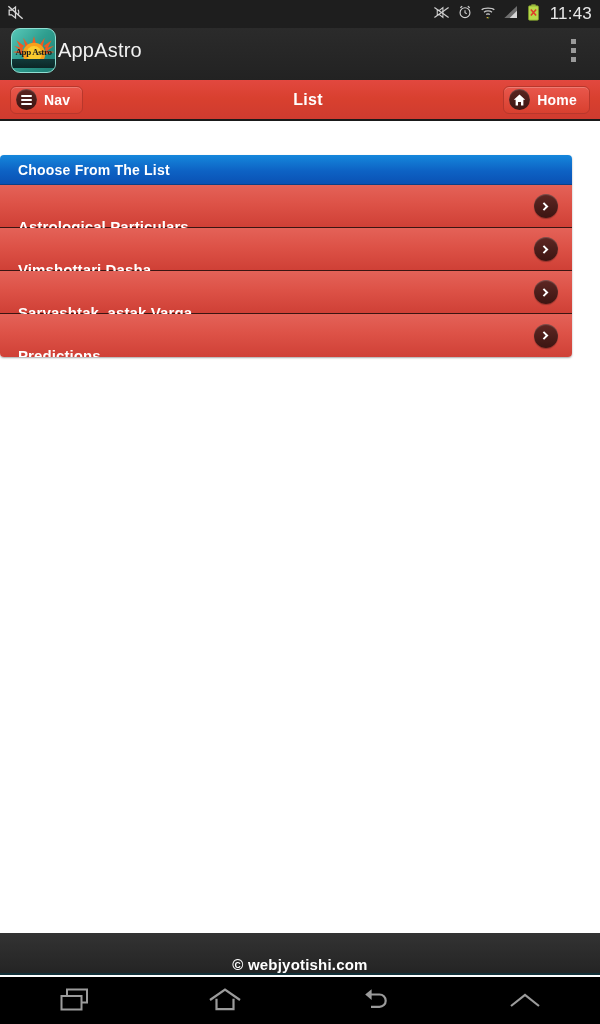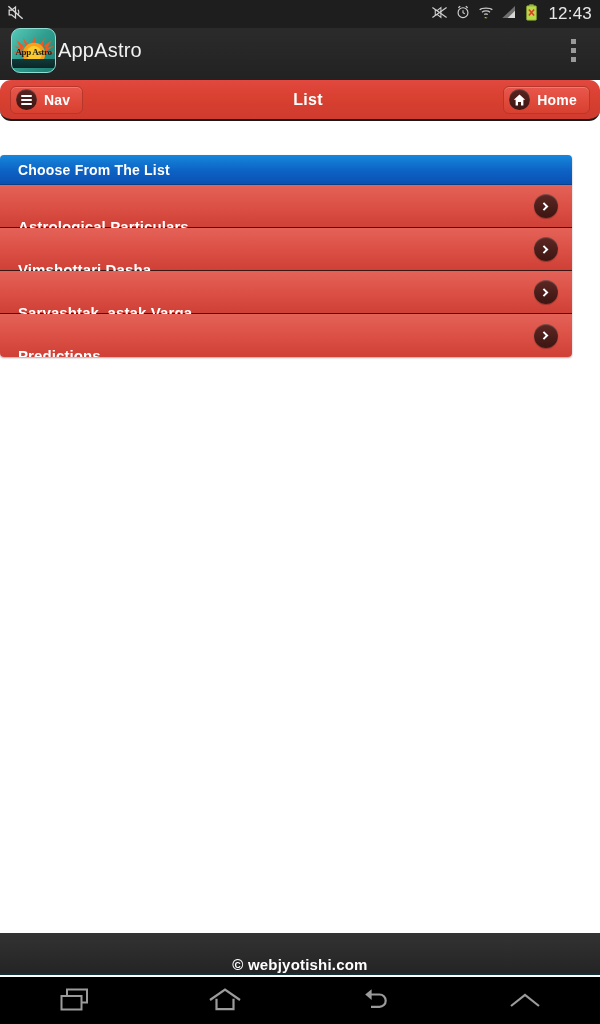--- a/index.html
+++ b/index.html
@@ -58,21 +58,20 @@
   }
   .overflow-btn i{ display:block; width:5px; height:5px; background:#9a9a9a; }
 
   
   .toolbar{
     position:absolute; top:80px; left:0; width:600px; height:41px;
     background:linear-gradient(to bottom,#e2483f 0%,#d8402f 48%,#cf3b2f 100%);
     border-bottom:2px solid #1a1a1a;
     display:flex; align-items:center; justify-content:space-between;
     padding:8px 10px;
-    border-radius:11px;
   }
   .tb-btn{
     display:flex; align-items:center; gap:7px;
     height:28px; padding:0 12px 0 5px;
     border:1px solid #b8372c; border-radius:6px;
     background:linear-gradient(to bottom,#e9574c 0%,#d8402f 100%);
     box-shadow:inset 0 1px 0 rgba(255,255,255,.22);
   }
   .tb-btn .circ{
     width:21px; height:21px; border-radius:50%;
@@ -182,21 +181,21 @@
           <path d="M10 21 21 10v11z" fill="#d6d6d6"></path>
         </svg>
       </span>
       <span class="sb-ico">
         <svg width="15" height="17" viewBox="0 0 16 22">
           <rect x="5.2" y="0.6" width="5.6" height="2" fill="#b7d94a"></rect>
           <rect x="1.6" y="2.4" width="12.8" height="18.6" rx="1.4" fill="#b7d94a" stroke="#7d9a2c" stroke-width="1"></rect>
           <path d="M4.6 7.2 11.4 15M11.4 7.2 4.6 15" stroke="#e03c2a" stroke-width="2.1"></path>
         </svg>
       </span>
-      <span class="sb-time">12:43</span>
+      <span class="sb-time">11:43</span>
     </div>
   </div>
 
   <div class="app-bar">
     <div class="app-icon">
       <svg class="sun-rays" width="43" height="30" viewBox="0 0 44 30">
         <g fill="#f05a22">
           <polygon points="22,0 24.4,9 19.6,9"></polygon>
           <polygon points="4,4 12,10 8.6,13"></polygon>
           <polygon points="40,4 32,10 35.4,13"></polygon>

